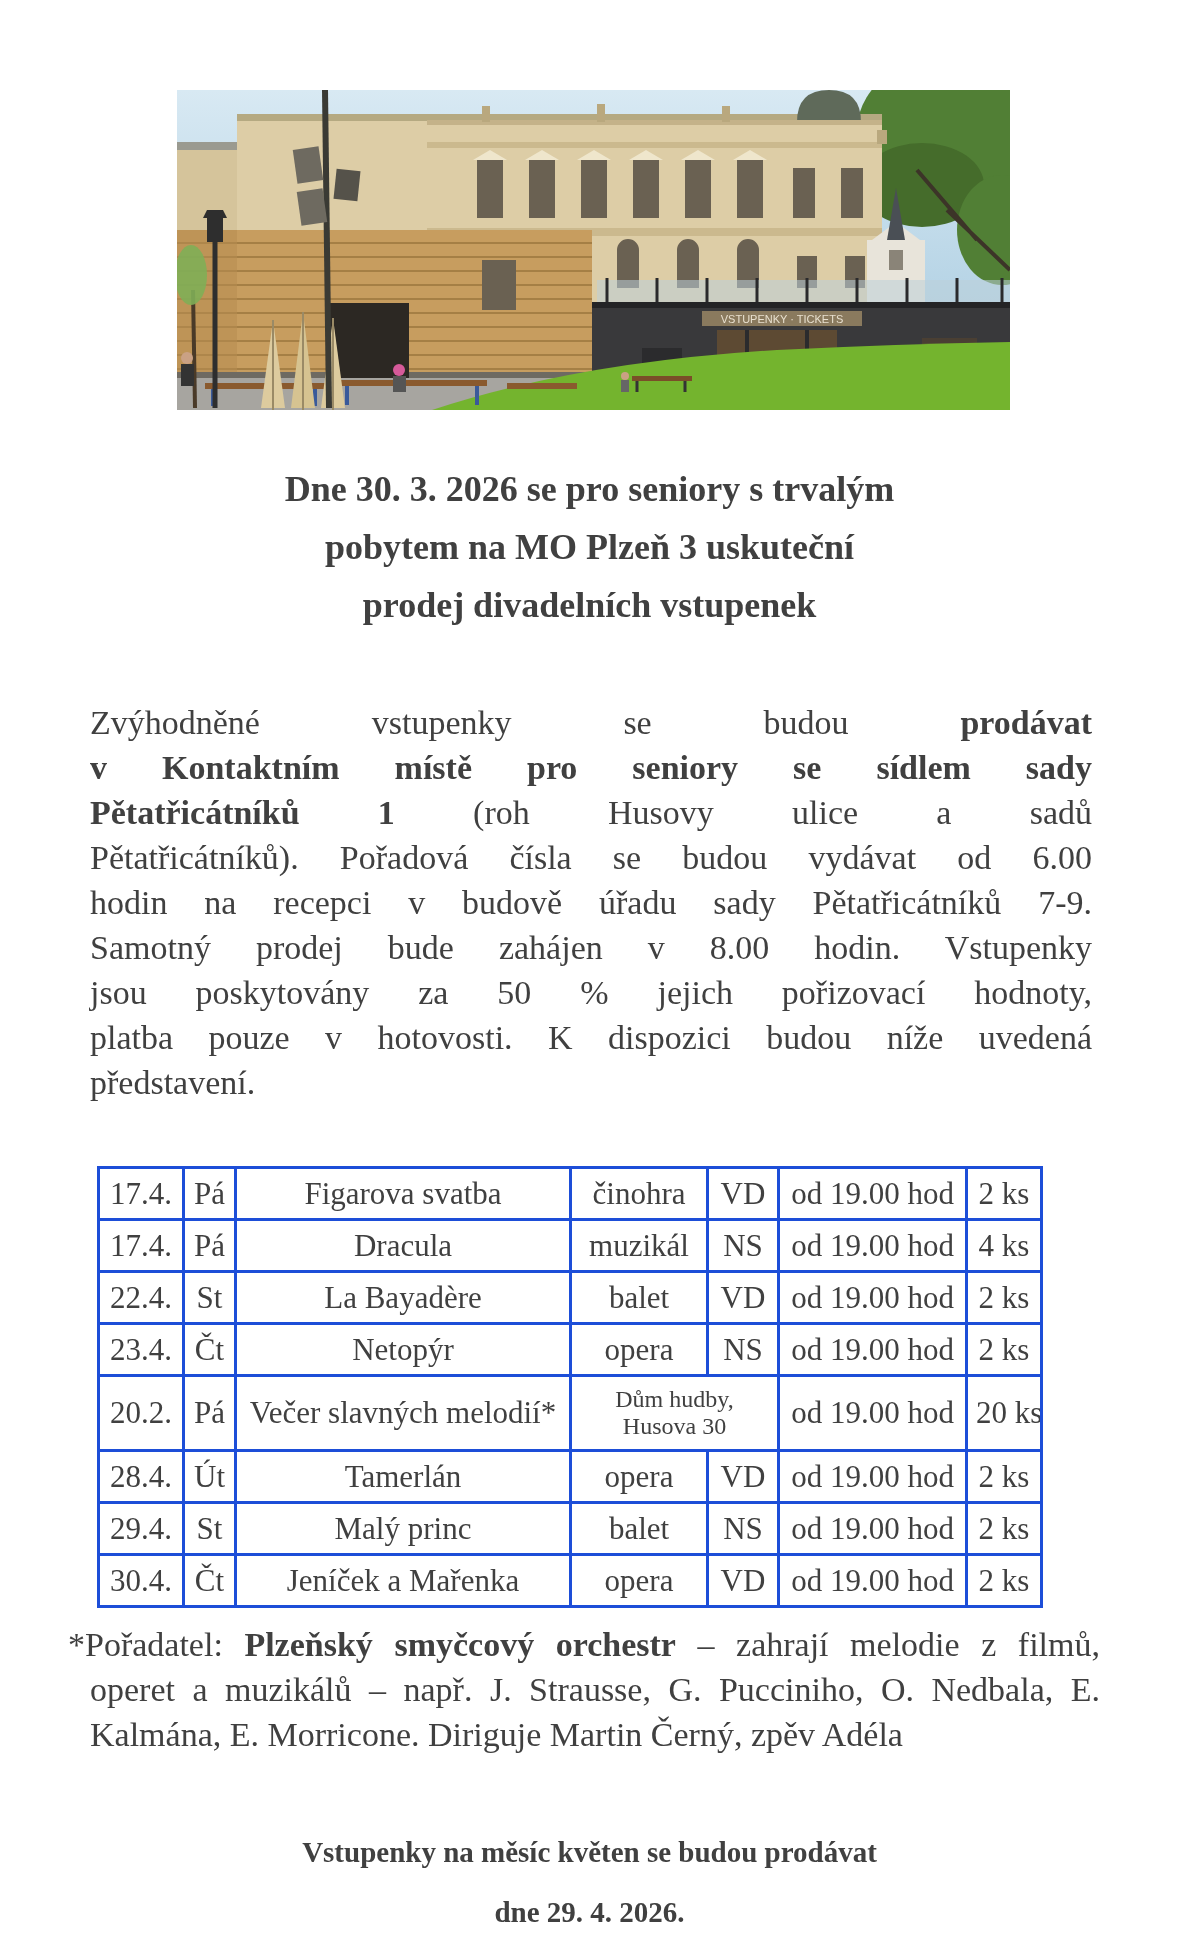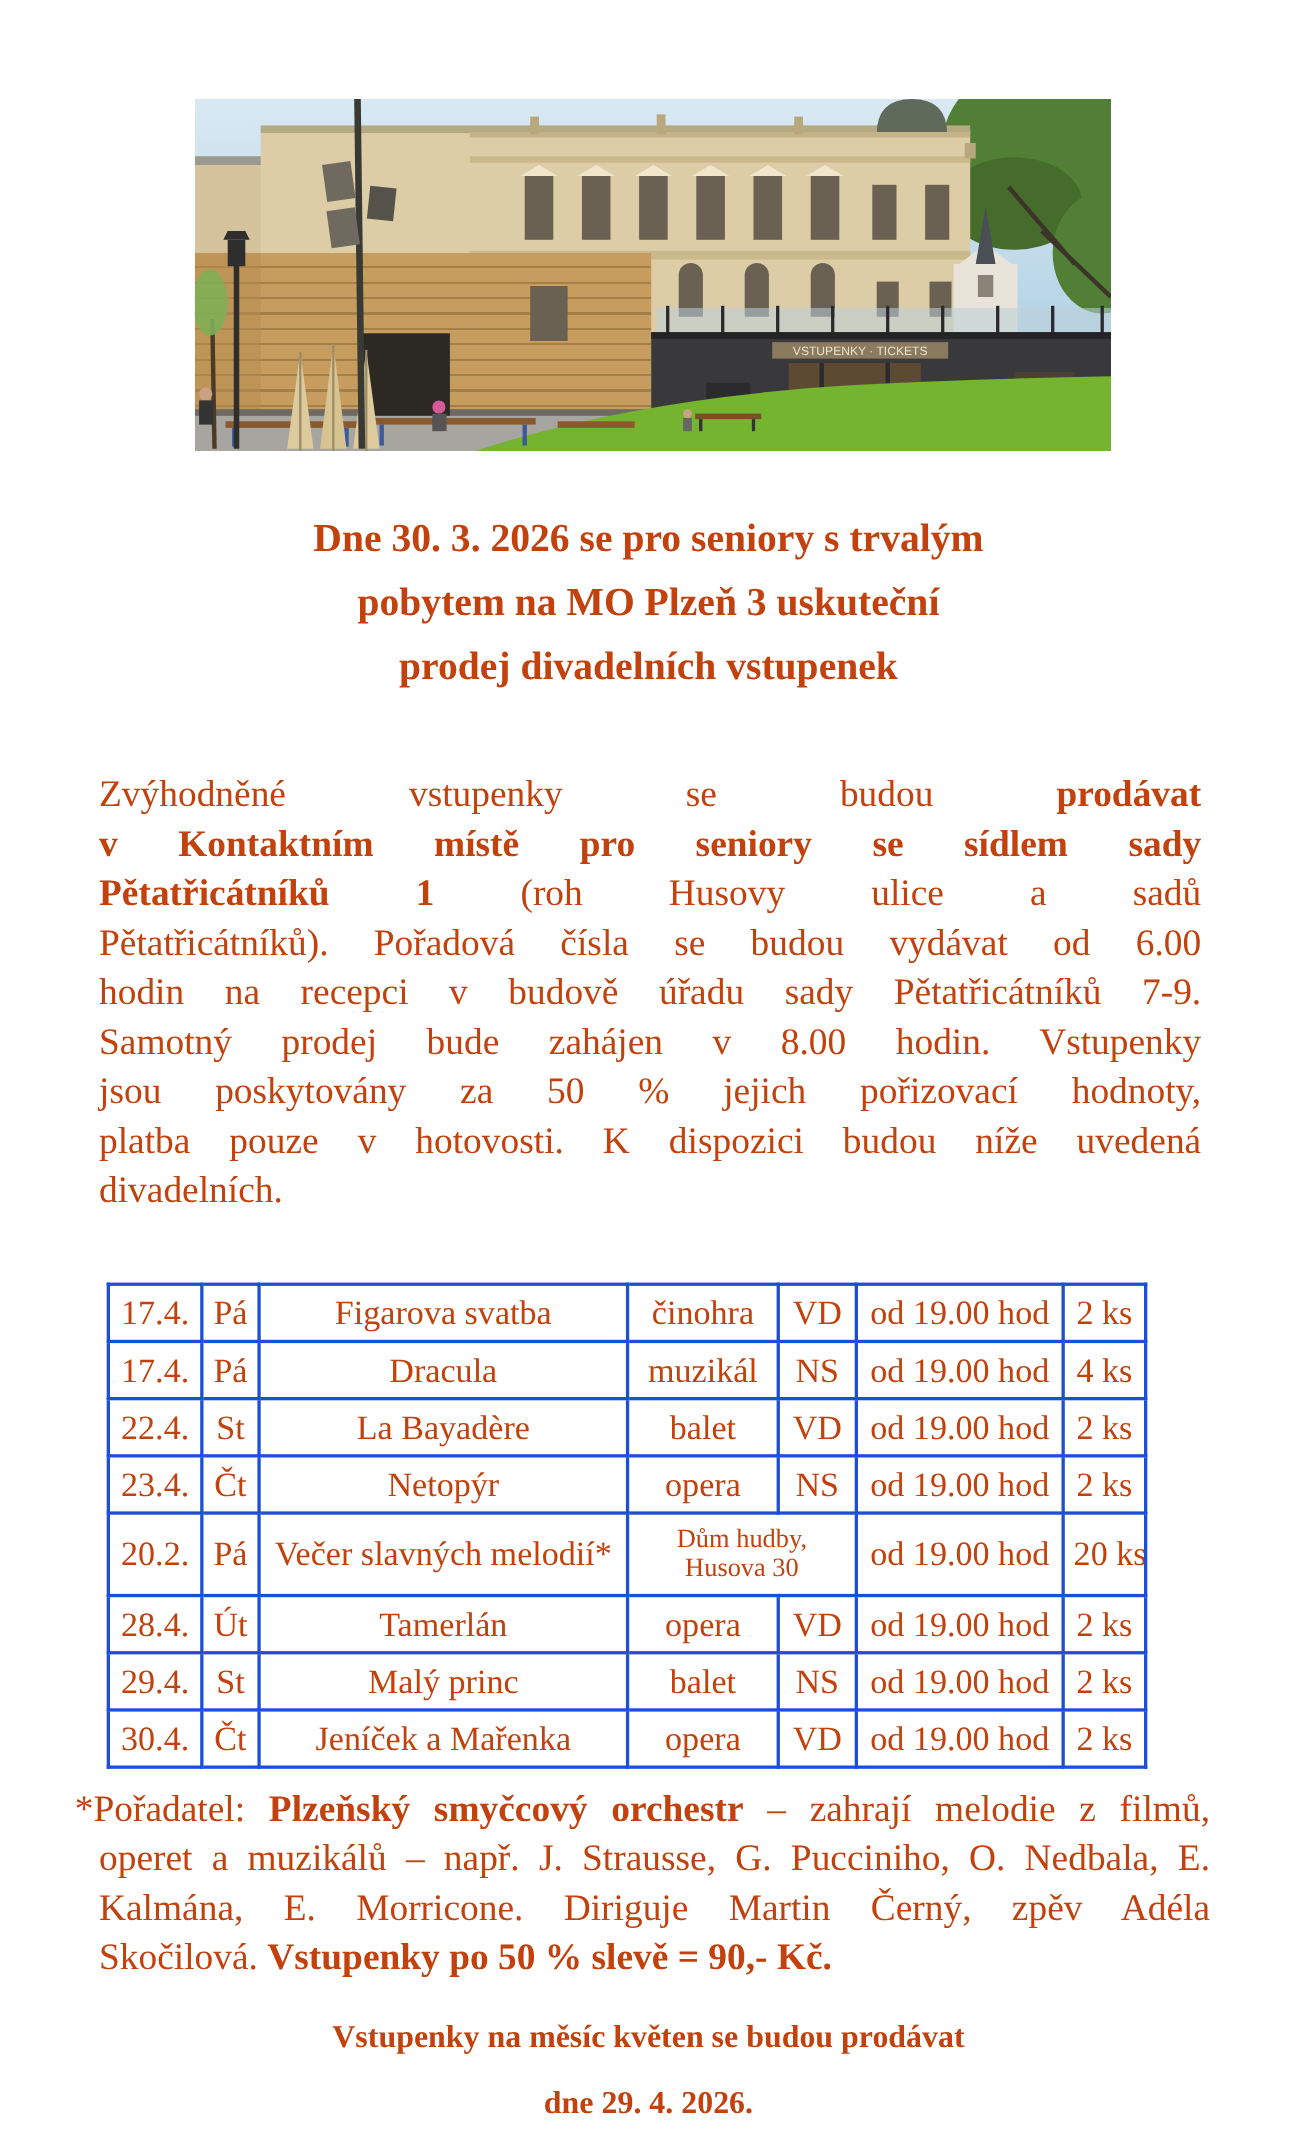--- a/index.html
+++ b/index.html
@@ -1,21 +1,21 @@
 <!DOCTYPE html>
 <html lang="cs"><head>
 <meta charset="utf-8">
 <style>
   html,body{margin:0;padding:0;background:#fff;}
   .page{
     position:relative;
     width:1179px;height:1944px;
     background:#fff;
     font-family:"Liberation Serif","DejaVu Serif",serif;
-    color:#c2410c;
+    color:#404040;
     overflow:hidden;
   }
   
   .photo{
     position:absolute;left:177px;top:90px;width:833px;height:320px;
     overflow:hidden;
   }
   .photo svg{display:block;width:100%;height:100%;}
   
   .doc-title{
@@ -240,21 +240,21 @@
 
   <div class="intro" id="intro">
       <div class="jline"><span>Zvýhodněné vstupenky se budou </span><span class="bold">prodávat</span></div>
       <div class="jline"><span class="bold">v Kontaktním místě pro seniory se sídlem sady</span></div>
       <div class="jline"><span class="bold">Pětatřicátníků 1</span><span> (roh Husovy ulice a sadů</span></div>
       <div class="jline"><span>Pětatřicátníků). Pořadová čísla se budou vydávat od 6.00</span></div>
       <div class="jline"><span>hodin na recepci v budově úřadu sady Pětatřicátníků 7-9.</span></div>
       <div class="jline"><span>Samotný prodej bude zahájen v 8.00 hodin. Vstupenky</span></div>
       <div class="jline"><span>jsou poskytovány za 50 % jejich pořizovací hodnoty,</span></div>
       <div class="jline"><span>platba pouze v hotovosti. K dispozici budou níže uvedená</span></div>
-      <div class="jline"><span>divadelních.</span></div>
+      <div class="jline"><span>představení.</span></div>
     </div>
 
   <div class="tablewrap">
     <table class="perf" id="perf-table">
       <colgroup>
         <col style="width:85px">
           <col style="width:52px">
           <col style="width:335px">
         <col style="width:137px">
           <col style="width:71px">
@@ -337,21 +337,20 @@
             <td>2 ks</td>
           </tr>
         </tbody>
     </table>
   </div>
 
   <div class="footnote" id="footnote">
       <div class="jline"><span>*Pořadatel: </span><span class="bold">Plzeňský smyčcový orchestr</span><span> – zahrají melodie z filmů,</span></div>
       <div class="jline"><span>operet a muzikálů – např. J. Strausse, G. Pucciniho, O. Nedbala, E.</span></div>
       <div class="jline"><span>Kalmána, E. Morricone. Diriguje Martin Černý, zpěv Adéla</span></div>
-      <div class="jline"><span>Skočilová. </span><span class="bold">Vstupenky po 50 % slevě = 90,- Kč.</span></div>
     </div>
 
   <div class="closing" id="closing">
       <div><span>Vstupenky na měsíc květen se budou prodávat</span></div>
       <div><span>dne 29. 4. 2026.</span></div>
     </div>
 
 </div>
 
 </body></html>

